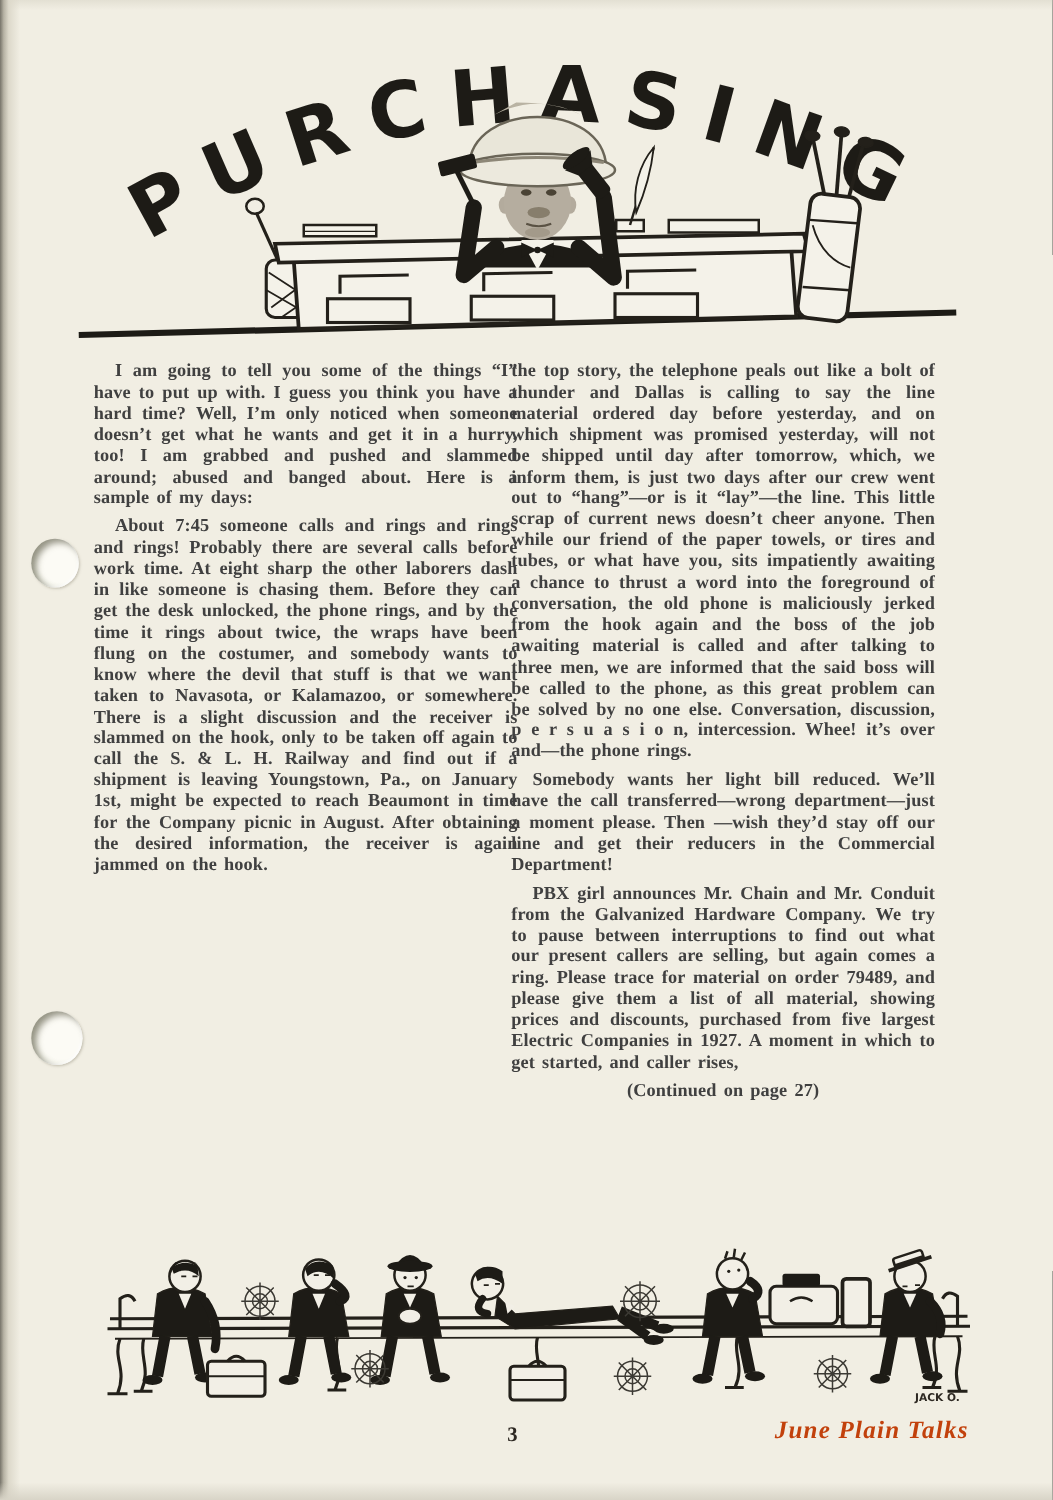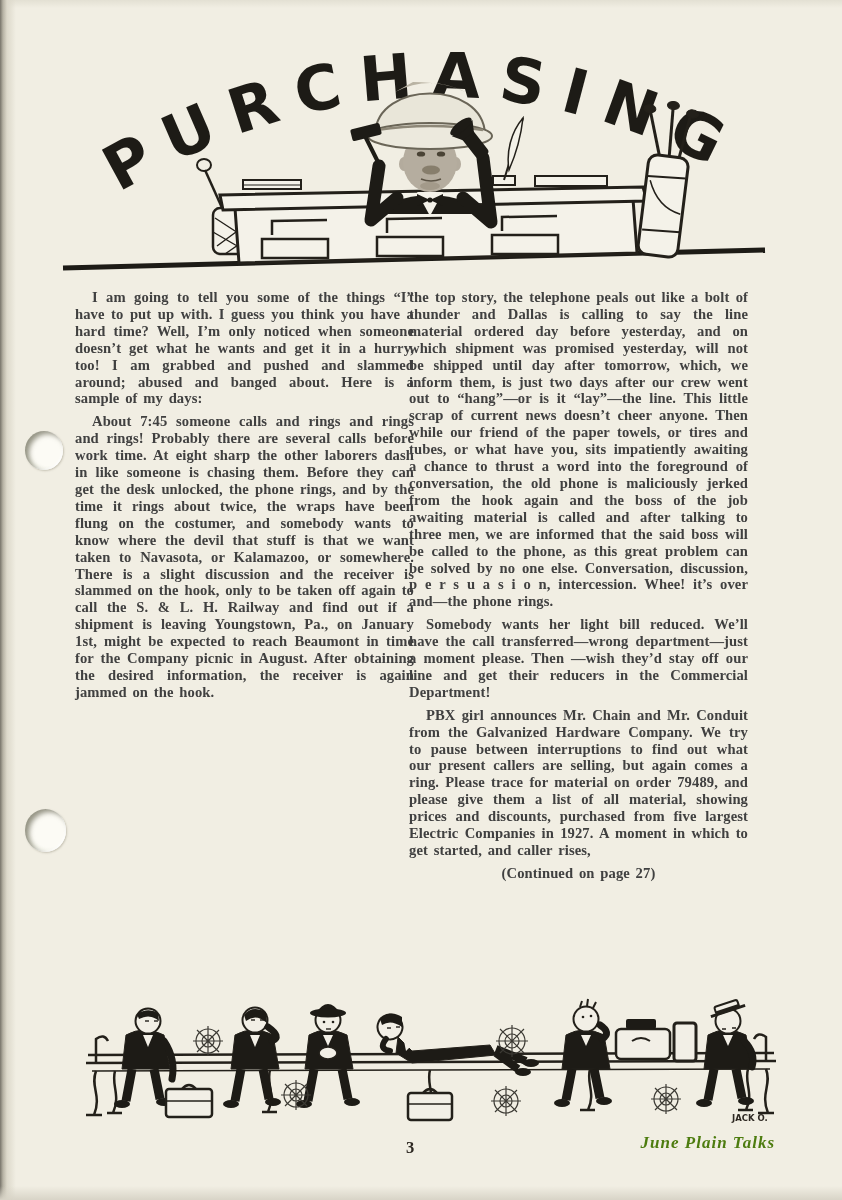--- a/index.html
+++ b/index.html
@@ -50,22 +50,22 @@
   .col p.center{text-align:center; text-indent:0; margin-top:2px;}
 
   .footer-art{position:absolute; left:60px; top:983px;}
 
   .page-number{
     position:absolute; left:380px; top:1138px; width:60px;
     text-align:center; font-size:16.5px; font-weight:700; color:#2d2822;
   }
   .publication{
     position:absolute; right:67px; top:1133px;
-    font-size:17px; font-style:italic; font-weight:700;
-    letter-spacing:1px; color:#4d7c0f;
+    font-size:20px; font-style:italic; font-weight:700;
+    letter-spacing:1px; color:#c2410c;
   }
 </style>
 </head>
 <body>
 
 <div class="page">
   <div class="edge-top"></div>
   <div class="edge-left"></div>
   <div class="edge-bottom"></div>
   <div class="hole h1"></div>

